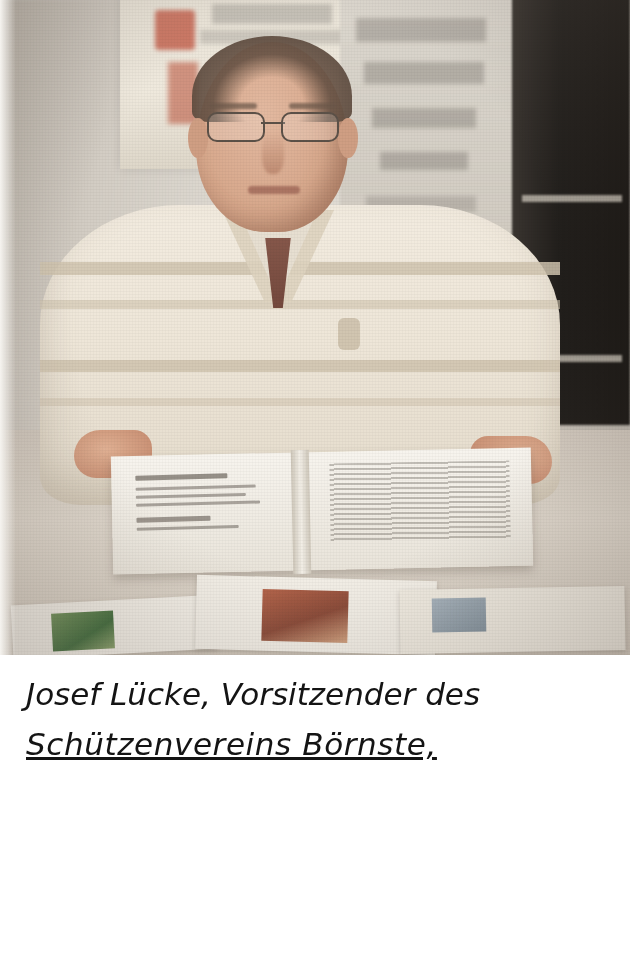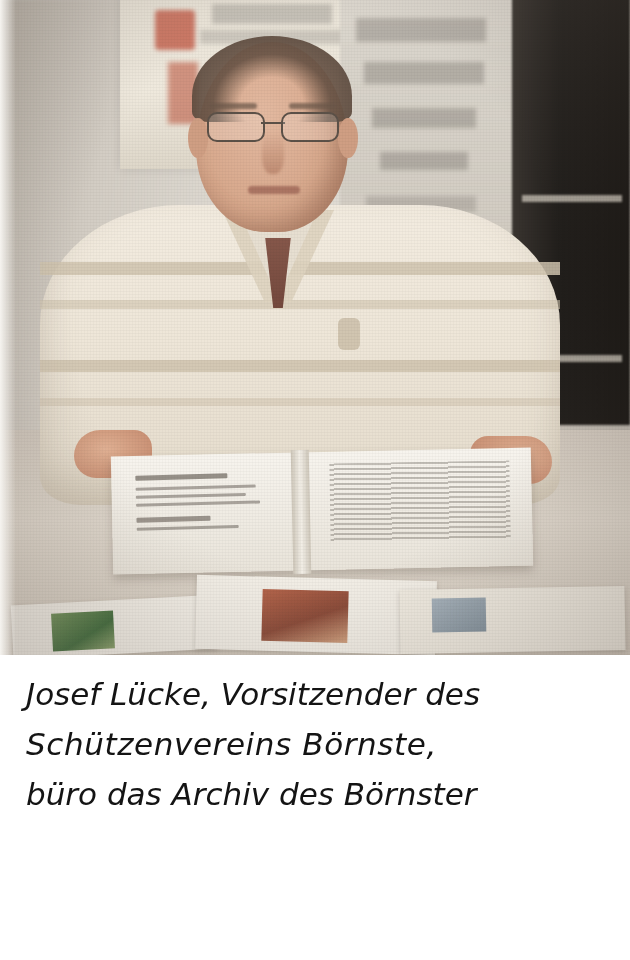--- a/index.html
+++ b/index.html
@@ -428,21 +428,21 @@
     background: #ffffff;
   }
   .caption-line {
     font-family: "DejaVu Sans", sans-serif;
     font-style: italic;
     font-size: 31px;
     line-height: 50px;
     color: #141414;
     white-space: nowrap;
   }
-  .cl-2 { letter-spacing: 0.6px; }
+  .cl-2 { letter-spacing: 0.6px; text-decoration: underline; }
   .cl-3 { letter-spacing: 0.2px; }
 </style>
 </head>
 <body>
 
 <div class="clipping">
 
   <div class="photo">
     <div class="photo-inner">
 
@@ -517,16 +517,15 @@
 
       <div class="grain"></div>
       <div class="vignette"></div>
       <div class="photo-edge-left"></div>
     </div>
   </div>
 
   <div class="caption">
     <div class="caption-line cl-1">Josef Lücke, Vorsitzender des</div>
     <div class="caption-line cl-2">Schützenvereins  Börnste,</div>
-    <div class="caption-line cl-4">büro das Archiv des Börnster</div>
   </div>
 
 </div>
 
 </body></html>

